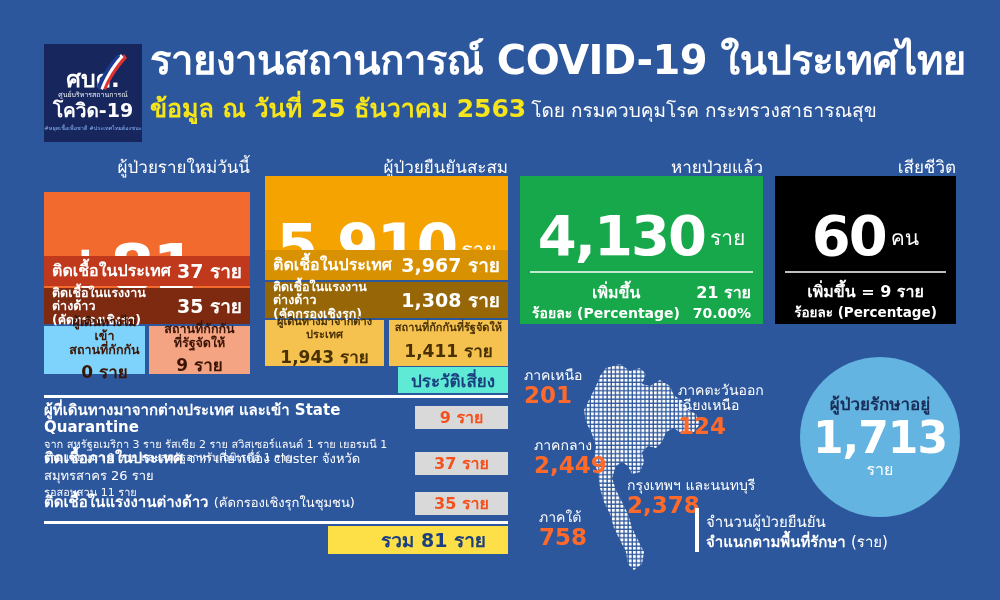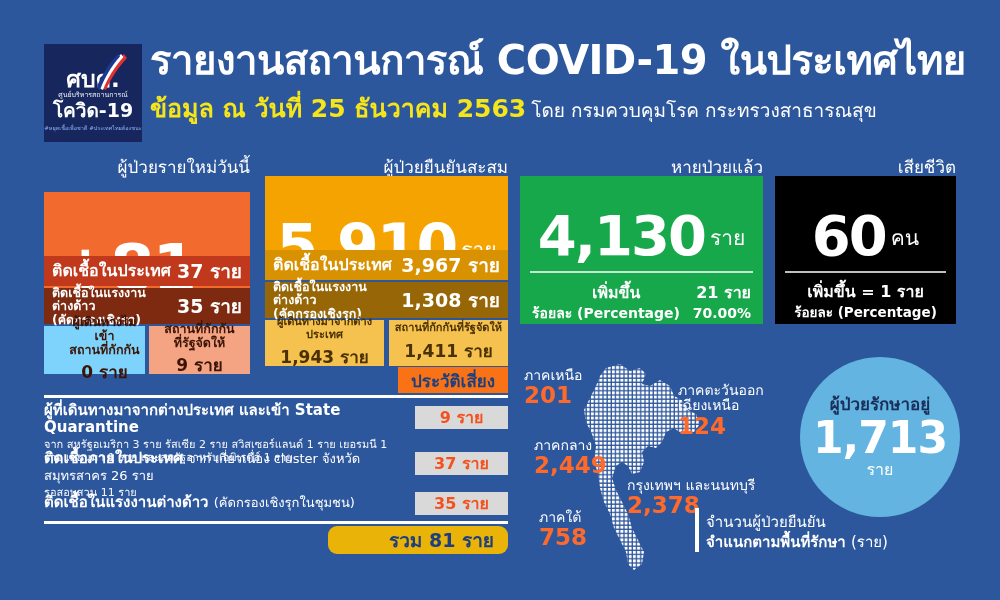--- a/index.html
+++ b/index.html
@@ -88,41 +88,41 @@
   .krow .v{color:#fff;font-weight:bold;font-size:16px;margin-left:auto;}
   .krow.small .k,.krow.small .v{font-size:14px;}
 
   
   #c-dth{left:775px;top:176px;width:181px;height:148px;background:#000000;}
   #c-dth .bignum{font-size:56px;}
   .ctext{position:absolute;left:0;right:0;text-align:center;color:#fff;font-weight:bold;}
 
   
   .risk-tab{
-    position:absolute;left:398px;top:367px;width:110px;height:26px;background:#f97316;
+    position:absolute;left:398px;top:367px;width:110px;height:26px;background:#5eead4;
     display:flex;align-items:center;justify-content:center;
     color:#1c3f80;font-weight:bold;font-size:17px;
   }
   .rule{position:absolute;background:#ffffff;}
   #rule-top{left:44px;top:395px;width:464px;height:3px;}
   #rule-bot{left:44px;top:521px;width:464px;height:3px;}
 
   .risk-row{position:absolute;left:44px;width:350px;color:#ffffff;}
   .risk-row .main{font-size:15px;font-weight:bold;line-height:1.15;}
   .risk-row .main .thin{font-weight:normal;font-size:13px;}
   .risk-row .note{font-size:11px;line-height:1.25;opacity:.95;margin-top:1px;}
   .risk-val{
     position:absolute;left:415px;width:93px;height:23px;background:#d9d9d9;
     display:flex;align-items:center;justify-content:center;
     color:#f4511e;font-weight:bold;font-size:16px;
   }
   .total-tab{
-    position:absolute;left:328px;top:526px;width:180px;height:28px;background:#eab308;
-    display:flex;align-items:center;justify-content:flex-end;padding-right:14px;box-sizing:border-box;
-    color:#1c3f80;font-weight:bold;font-size:19px;border-radius:9px;
+    position:absolute;left:328px;top:526px;width:180px;height:28px;background:#fde047;
+    display:flex;align-items:center;justify-content:flex-end;padding-right:22px;box-sizing:border-box;
+    color:#1c3f80;font-weight:bold;font-size:19px;
   }
 
   
   #map-wrap{position:absolute;left:570px;top:362px;width:140px;height:215px;}
   .region{position:absolute;color:#ffffff;font-size:14px;line-height:1.1;white-space:nowrap;}
   .region .num{color:#ff6a2b;font-weight:bold;font-size:23px;line-height:1.05;display:block;}
   .region.r-right{text-align:left;}
   .region.r-left{text-align:left;}
 
   
@@ -240,21 +240,21 @@
     </div>
   </div>
 
   <div class="cap" style="left:775px;top:153px;width:181px;">เสียชีวิต</div>
   <div class="card" id="c-dth">
     <div class="bignum-row" style="height:90px;">
       <span class="bignum">60</span>
       <span class="bigunit">คน</span>
     </div>
     <div class="card-split" style="top:95px;"></div>
-    <div class="ctext" style="top:103px;font-size:16px;">เพิ่มขึ้น = 1 ราย</div>
+    <div class="ctext" style="top:103px;font-size:16px;">เพิ่มขึ้น = 9 ราย</div>
     <div class="ctext" style="top:125px;font-size:13.5px;">ร้อยละ (Percentage) 1.02%</div>
   </div>
 
   <div class="risk-tab">ประวัติเสี่ยง</div>
   <div class="rule" id="rule-top"></div>
 
   <div class="risk-row" style="top:402px;">
     <div class="main">ผู้ที่เดินทางมาจากต่างประเทศ และเข้า State Quarantine</div>
     <div class="note">จาก สหรัฐอเมริกา 3 ราย รัสเซีย 2 ราย สวิสเซอร์แลนด์ 1 ราย เยอรมนี 1 ราย เมียนมา 1 ราย และสหรัฐอาหรับเอมิเรตส์ 1 ราย</div>
   </div>

